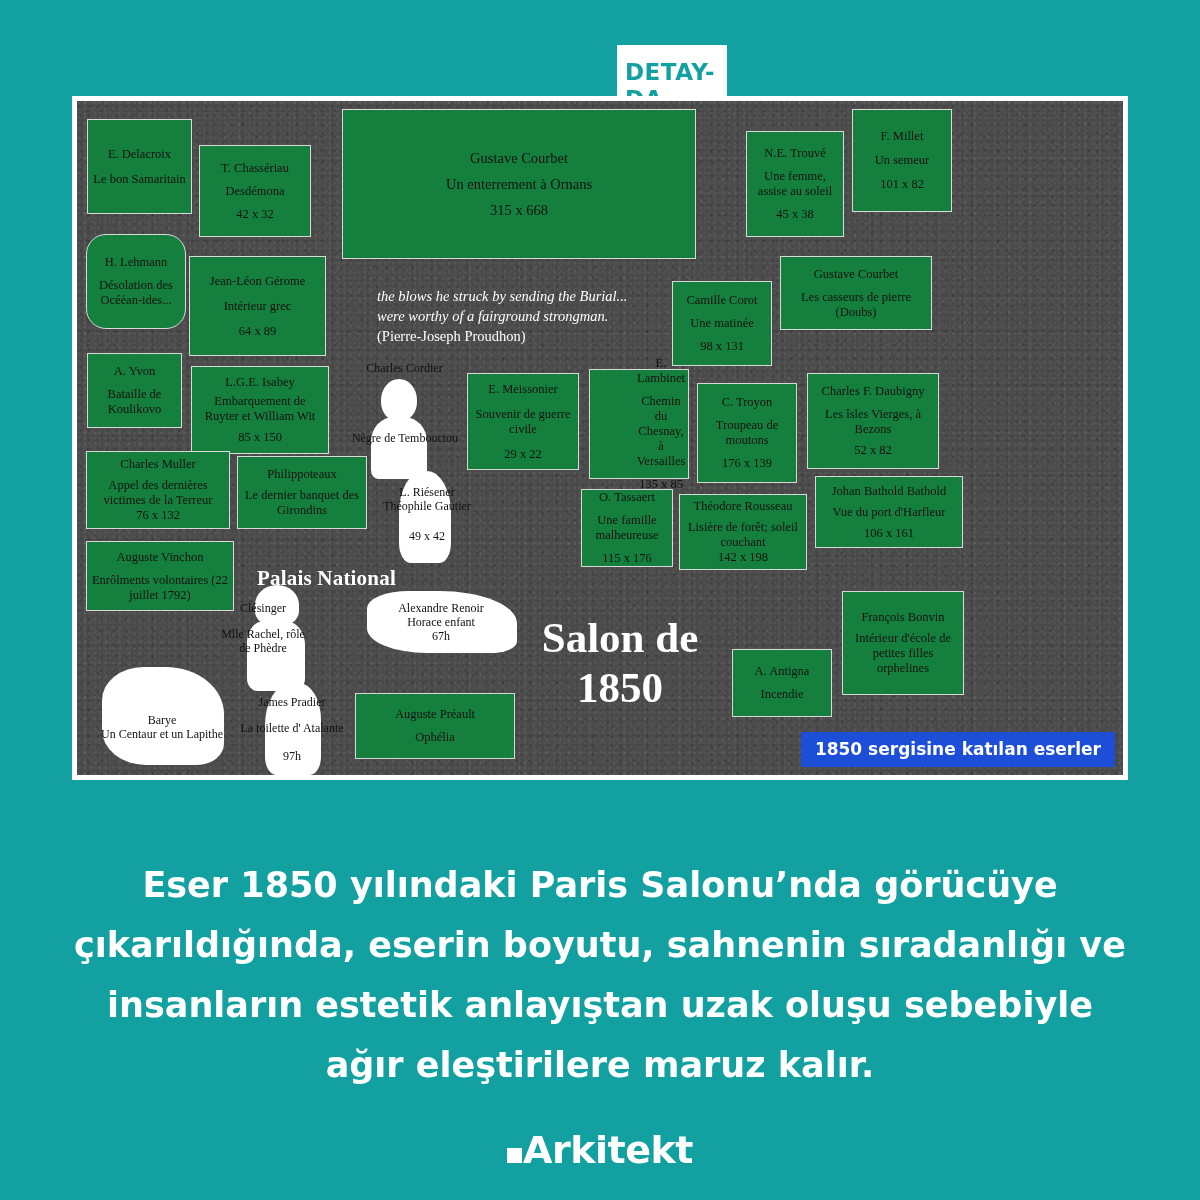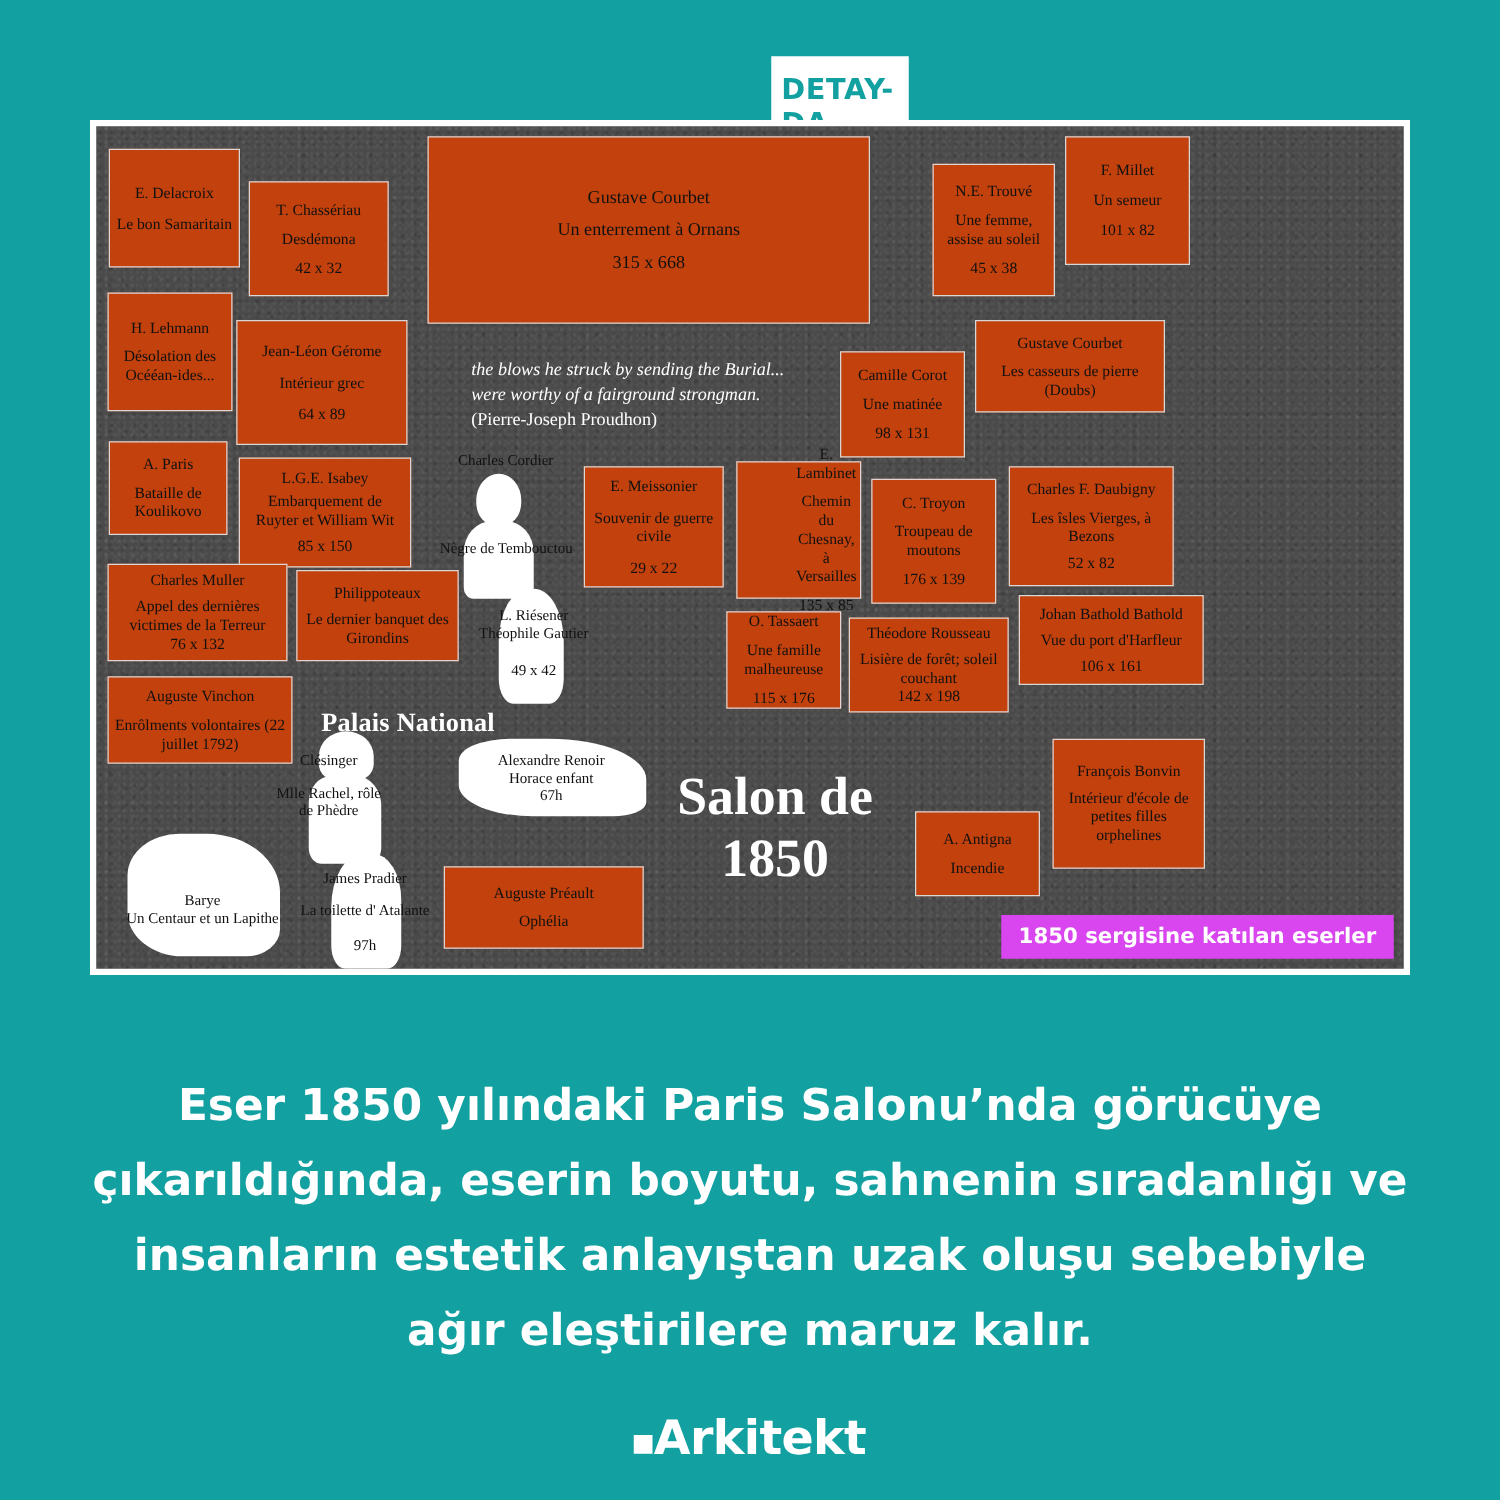--- a/index.html
+++ b/index.html
@@ -59,21 +59,21 @@
       radial-gradient(circle at 72% 18%, rgba(255,255,255,.05) 0 1px, transparent 2px),
       radial-gradient(circle at 84% 77%, rgba(0,0,0,.12) 0 1px, transparent 2px),
       radial-gradient(circle at 55% 40%, rgba(255,255,255,.04) 0 1px, transparent 2px);
     background-size: 7px 7px, 9px 9px, 11px 11px, 13px 13px, 5px 5px;
     pointer-events: none;
   }
 
   
   .card {
     position: absolute;
-    background: #c2410c;
+    background: #15803d;
     color: #111111;
     border: 1px solid #d8d8d8;
     font-family: "Liberation Serif", serif;
     font-size: 12.5px;
     line-height: 15px;
     text-align: center;
     display: flex;
     flex-direction: column;
     align-items: center;
     justify-content: center;
@@ -136,21 +136,21 @@
     font-size: 43px;
     line-height: 50px;
     text-align: center;
   }
 
   
   #caption-bar {
     position: absolute;
     right: 8px;
     bottom: 8px;
-    background: #d946ef;
+    background: #1d4ed8;
     color: #ffffff;
     font-family: "DejaVu Sans", sans-serif;
     font-weight: bold;
     font-size: 17px;
     padding: 7px 14px 8px 14px;
     white-space: nowrap;
   }
 
   
   #body-text {
@@ -222,21 +222,21 @@
     <span class="t" style="margin-top:8px">Une femme, assise au soleil</span>
     <span class="t" style="margin-top:8px">45 x 38</span>
   </div>
 
   <div class="card" style="left:775px; top:8px; width:100px; height:103px;">
     <span class="t">F. Millet</span>
     <span class="t" style="margin-top:9px">Un semeur</span>
     <span class="t" style="margin-top:9px">101 x 82</span>
   </div>
 
-  <div class="card" style="left:9px; top:133px; width:100px; height:95px;">
+  <div class="card" style="left:9px; top:133px; width:100px; height:95px;border-radius:20px;">
     <span class="t">H. Lehmann</span>
     <span class="t" style="margin-top:8px">Désolation des Océéan-ides...</span>
   </div>
 
   <div class="card" style="left:112px; top:155px; width:137px; height:100px;">
     <span class="t">Jean-Léon Gérome</span>
     <span class="t" style="margin-top:10px">Intérieur grec</span>
     <span class="t" style="margin-top:10px">64 x 89</span>
   </div>
 
@@ -251,21 +251,21 @@
     <span class="t" style="margin-top:8px">Une matinée</span>
     <span class="t" style="margin-top:8px">98 x 131</span>
   </div>
 
   <div class="card" style="left:703px; top:155px; width:152px; height:74px;">
     <span class="t">Gustave Courbet</span>
     <span class="t" style="margin-top:8px">Les casseurs de pierre (Doubs)</span>
   </div>
 
   <div class="card" style="left:10px; top:252px; width:95px; height:75px;">
-    <span class="t">A. Paris</span>
+    <span class="t">A. Yvon</span>
     <span class="t" style="margin-top:8px">Bataille de Koulikovo</span>
   </div>
 
   <div class="card" style="left:114px; top:265px; width:138px; height:88px;">
     <span class="t">L.G.E. Isabey</span>
     <span class="t" style="margin-top:4px">Embarquement de Ruyter et William Wit</span>
     <span class="t" style="margin-top:6px">85 x 150</span>
   </div>
 
   <div class="sculpt" style="left:270px; top:258px; width:115px; height:130px;">

